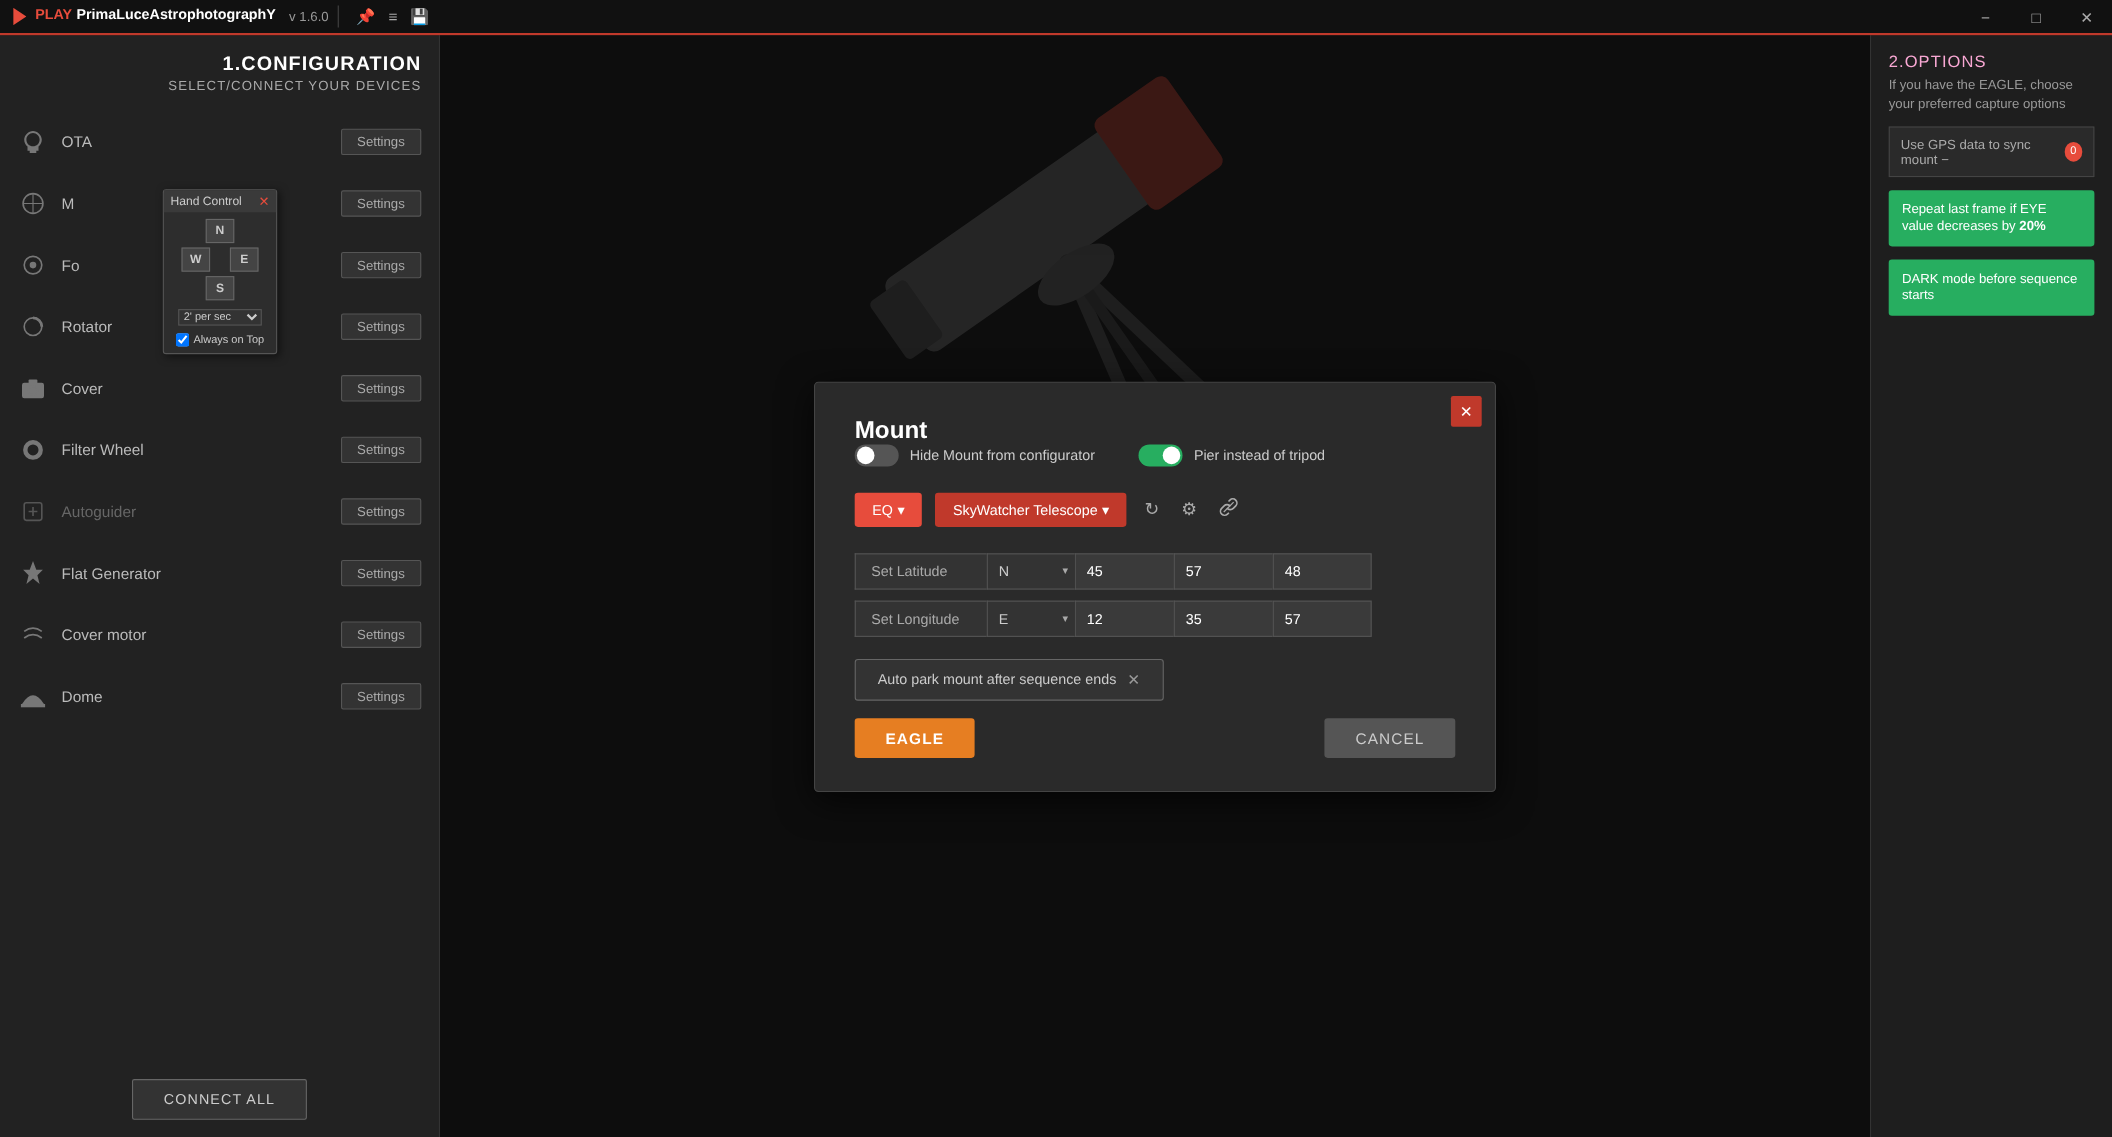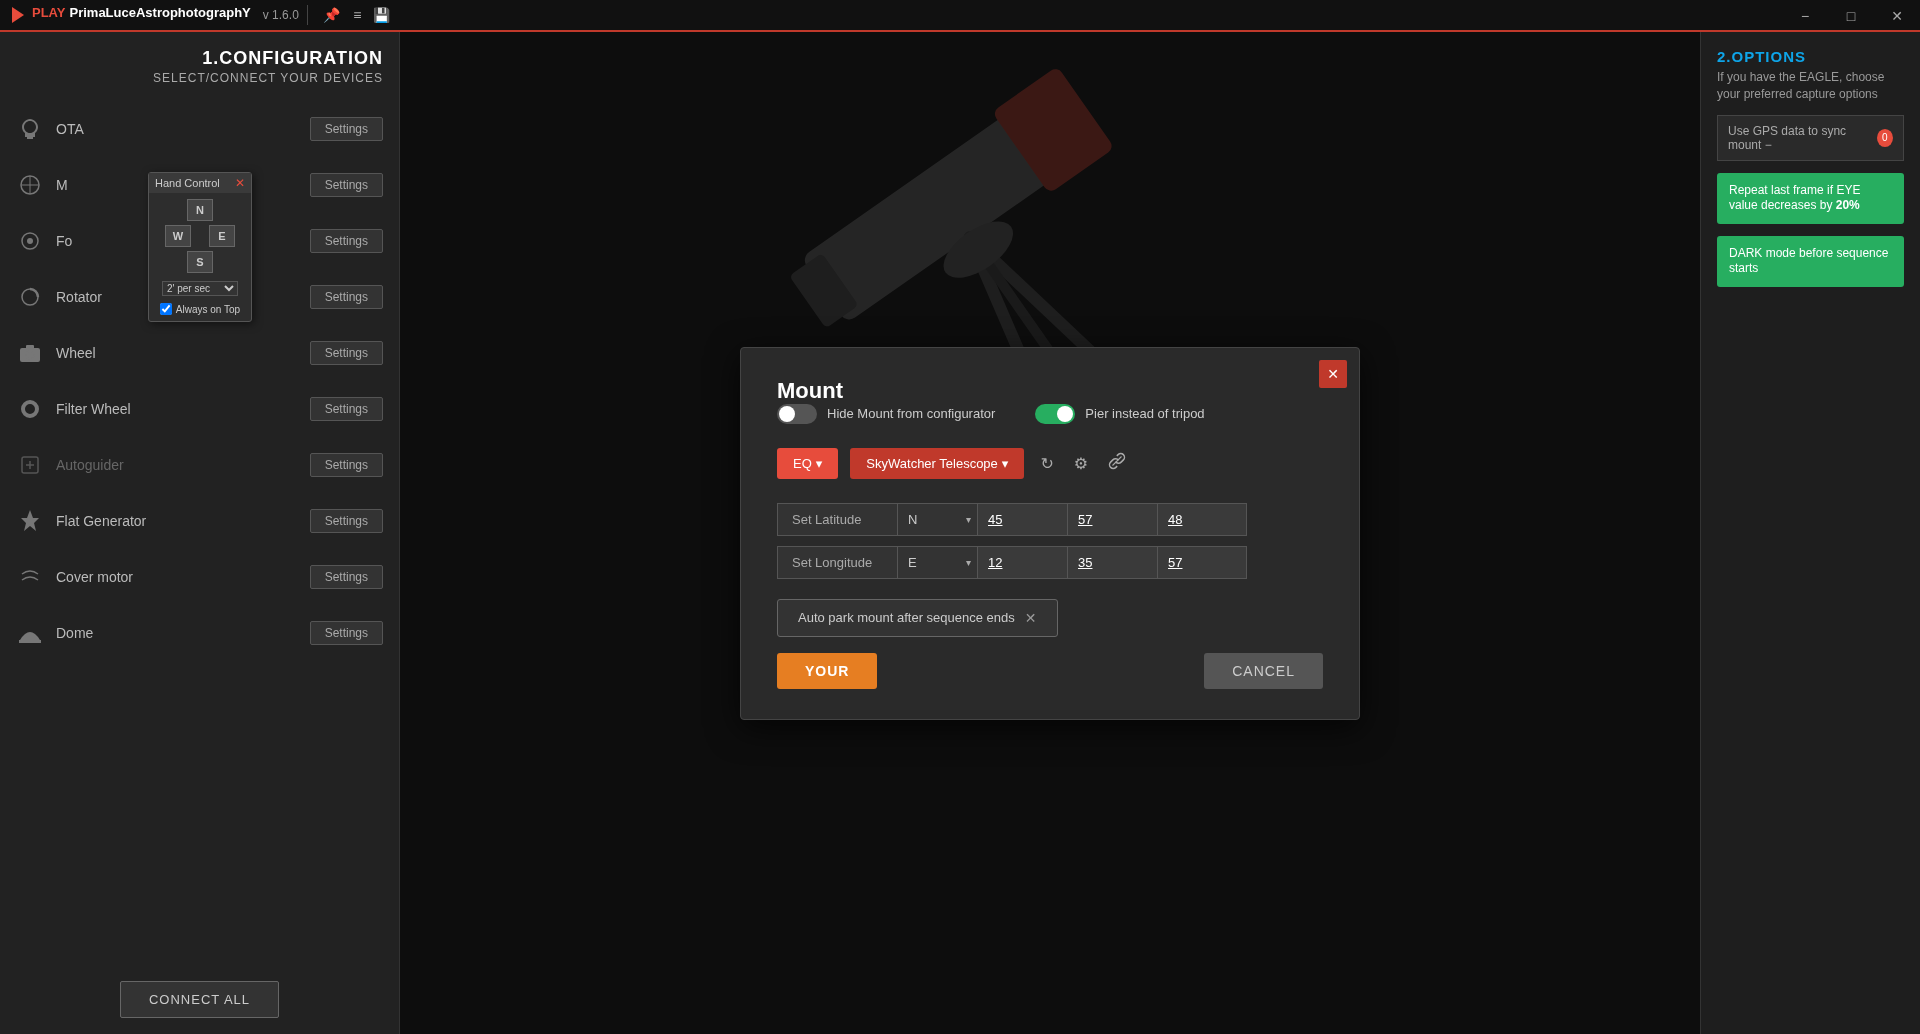--- a/index.html
+++ b/index.html
@@ -408,21 +408,20 @@
       pointer-events: none;
     }
     .coord-input {
       background: #3a3a3a;
       border: 1px solid #555;
       color: #fff;
       padding: 8px 10px;
       font-size: 13px;
       width: 90px;
       border-right: none;
-      text-decoration: underline;
     }
     .coord-input:last-child {
       border-right: 1px solid #555;
     }
 
     .auto-park-row {
       margin-bottom: 16px;
     }
     .auto-park-btn {
       background: #333;
@@ -484,23 +483,23 @@
     .right-panel {
       width: 220px;
       background: #1e1e1e;
       border-left: 1px solid #333;
       padding: 16px;
       display: flex;
       flex-direction: column;
       gap: 12px;
     }
     .options-title {
-      color: #0ea5e9;
+      color: #f9a8d4;
       font-size: 15px;
-      font-weight: bold;
+      font-weight: normal;
       letter-spacing: 1px;
     }
     .options-desc {
       color: #999;
       font-size: 12px;
       line-height: 1.4;
       margin-top: 4px;
     }
 
     .gps-dropdown {
@@ -660,21 +659,21 @@
       </div>
 
       <div class="device-row">
         <div class="device-icon">
           <svg width="22" height="20" viewBox="0 0 22 20" fill="#777">
               <rect x="1" y="5" width="20" height="14" rx="2"></rect>
               <circle cx="11" cy="12" r="4" stroke="#777" stroke-width="1.5" fill="none"></circle>
               <rect x="7" y="2" width="8" height="4" rx="1"></rect>
             </svg>
         </div>
-        <div class="device-name">Wheel</div>
+        <div class="device-name">Cover</div>
         <button class="settings-btn">Settings</button>
       </div>
 
       <div class="device-row">
         <div class="device-icon">
           <svg width="22" height="22" viewBox="0 0 22 22" fill="#777">
               <path d="M11 2a9 9 0 1 0 0 18A9 9 0 0 0 11 2zm0 4a5 5 0 1 1 0 10A5 5 0 0 1 11 6z"></path>
             </svg>
         </div>
         <div class="device-name">Filter Wheel</div>
@@ -840,21 +839,21 @@
 
         <div class="auto-park-row">
           <button class="auto-park-btn">
             <span>Auto park mount after sequence ends</span>
             <span class="auto-park-x">✕</span>
           </button>
         </div>
 
 
         <div class="modal-footer">
-          <button class="save-btn">YOUR</button>
+          <button class="save-btn">EAGLE</button>
           <button class="cancel-btn">CANCEL</button>
         </div>
 
       </div>
     </div>
 
   </div>
 
   <div class="right-panel">
     <div>

